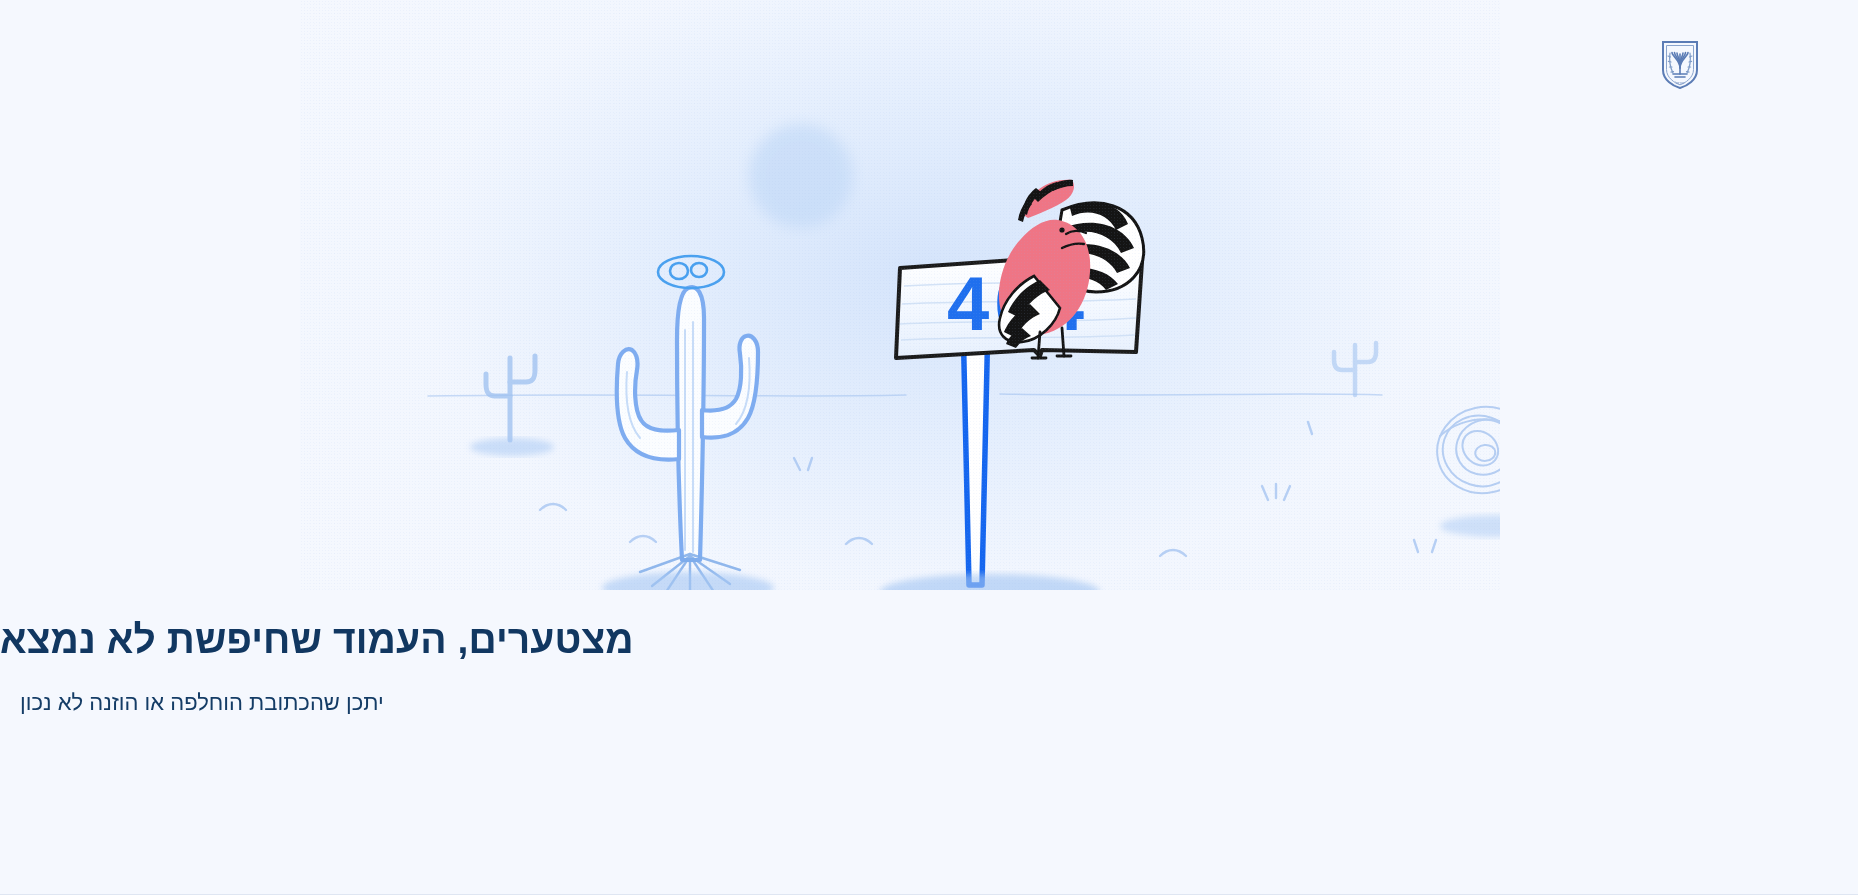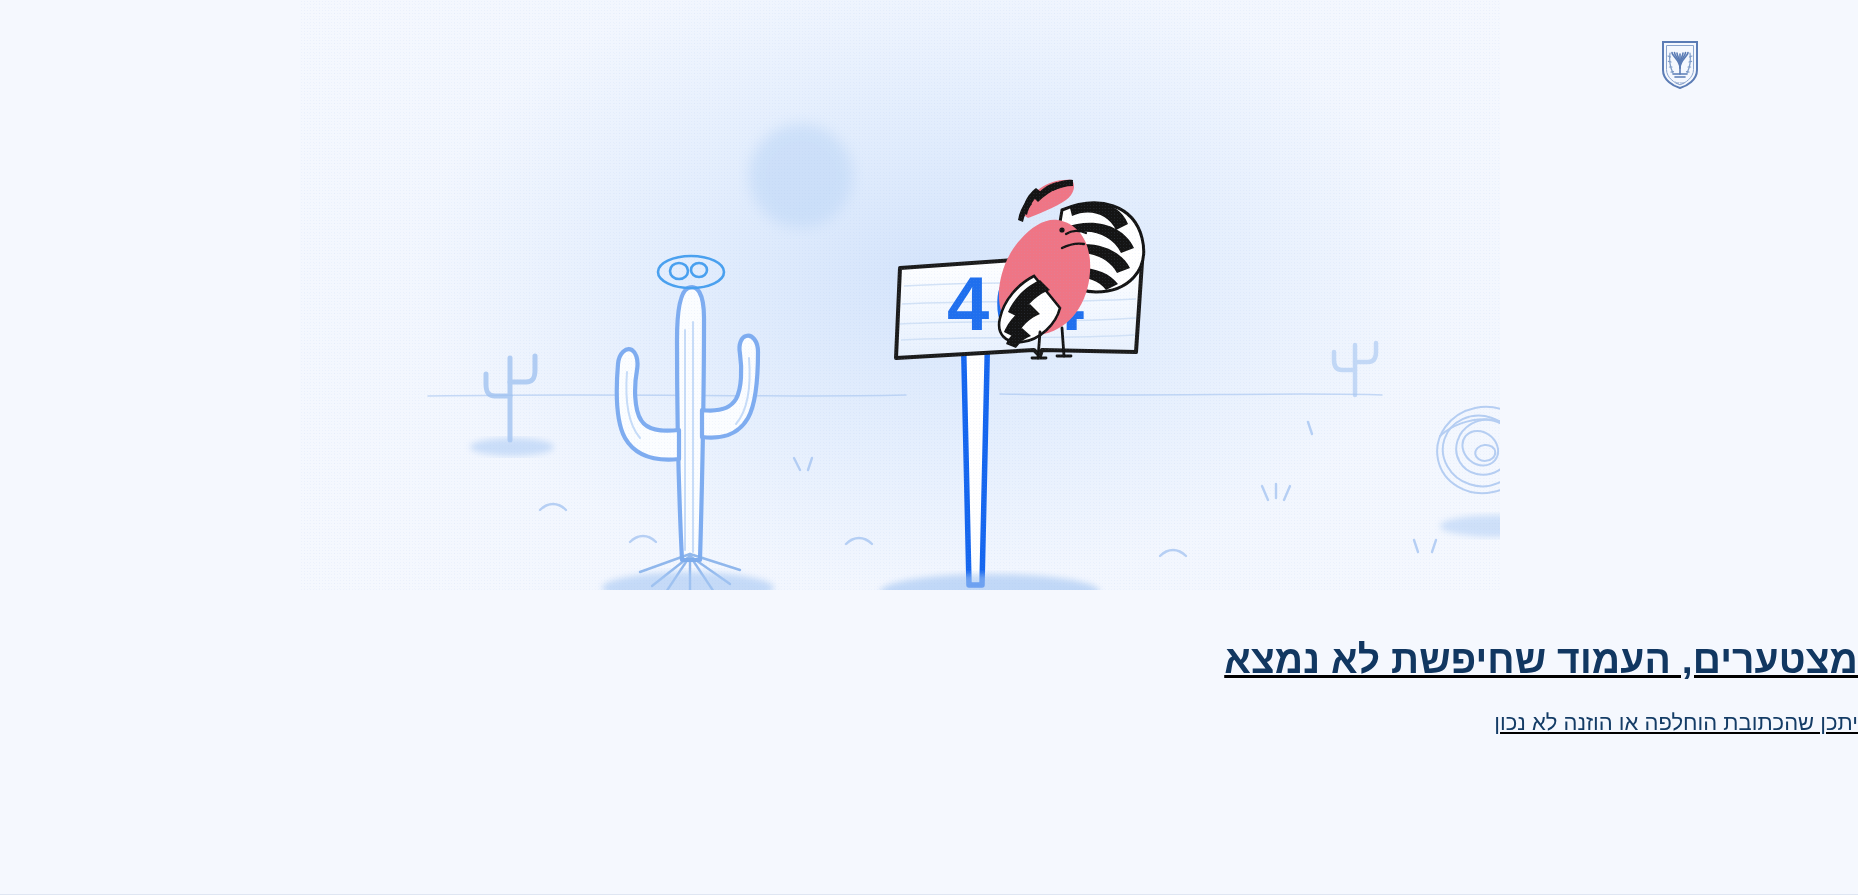--- a/index.html
+++ b/index.html
@@ -58,38 +58,38 @@
       radial-gradient(rgba(150,180,230,.20) .6px, transparent .7px),
       radial-gradient(rgba(150,180,230,.14) .5px, transparent .6px);
     background-size: 3px 3px, 5px 5px;
     background-position: 0 0, 2px 1px;
   }
   .scene svg { position: absolute; inset: 0; width: 100%; height: 100%; }
 
   
   .copy {
     position: absolute;
-    top: 636px;
+    top: 616px;
     left: 0; right: 0;
-    text-align: right;
-    text-decoration: underline;
+    text-align: left;
   }
   .headline {
     font-size: 39px;
     font-weight: bold;
     color: #113761;
     letter-spacing: .1px;
     line-height: 1.25;
   }
   .subline {
     margin-top: 24px;
     font-size: 22px;
     font-weight: 400;
     color: #143c66;
     line-height: 1.3;
+    margin-left: 20px;
   }
 </style>
 </head>
 <body>
 
 <div class="logo-bar">
   <a class="logo-block" href="#">
 
 
     <span class="emblem">

